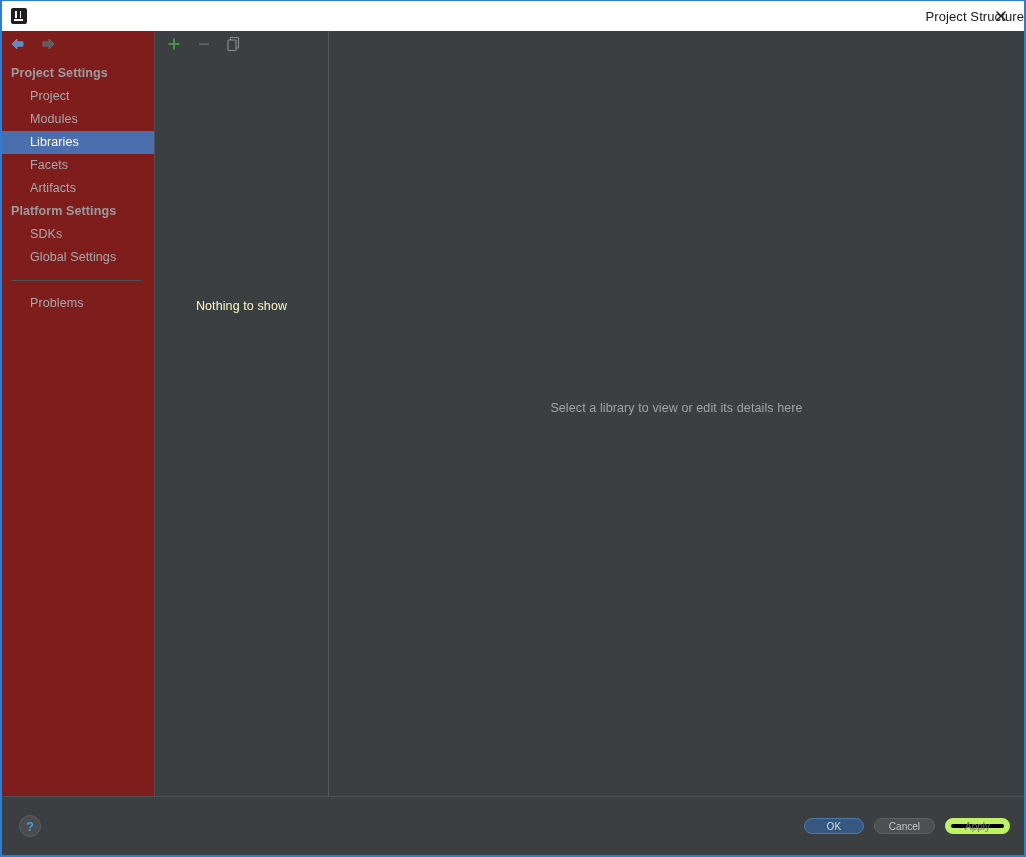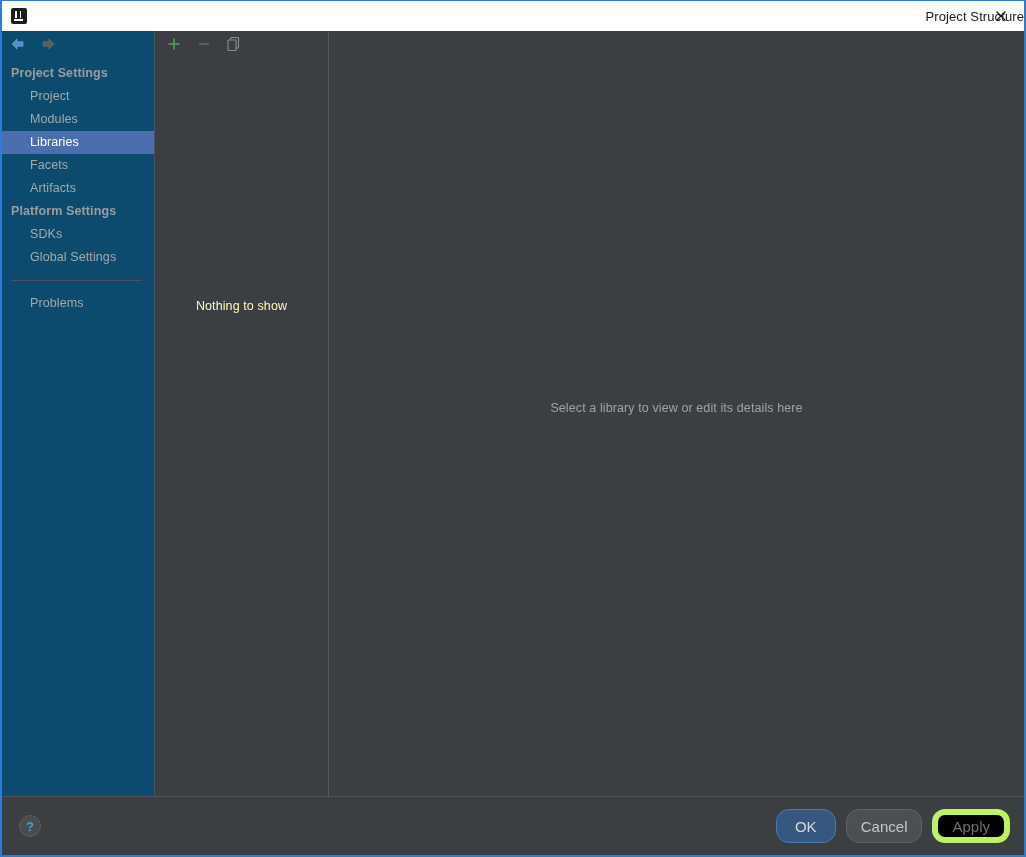--- a/index.html
+++ b/index.html
@@ -95,21 +95,21 @@
     top: 31px;
     bottom: 59px;
     display: flex;
     background: #3c3f41;
   }
 
   
   .sidebar {
     width: 153px;
     flex: 0 0 153px;
-    background: #0c4a6e;
+    background: #7f1d1d;
     border-right: 1px solid #4e5254;
     box-sizing: border-box;
     position: relative;
   }
   .nav-arrows {
     height: 26px;
     display: flex;
     align-items: center;
     padding-left: 6px;
     gap: 10px;
@@ -239,23 +239,23 @@
     box-sizing: border-box;
   }
   .btn-group {
     margin-left: auto;
     margin-right: 14px;
     display: flex;
     gap: 10px;
   }
   .btn {
     min-width: 60px;
-    height: 34px;
+    height: 16px;
     padding: 0 14px;
-    font-size: 15px;
+    font-size: 10px;
     border-radius: 13px;
     box-sizing: border-box;
     display: flex;
     align-items: center;
     justify-content: center;
     cursor: default;
     font-family: "Liberation Sans", sans-serif;
   }
   .btn-default {
     background: #365880;

